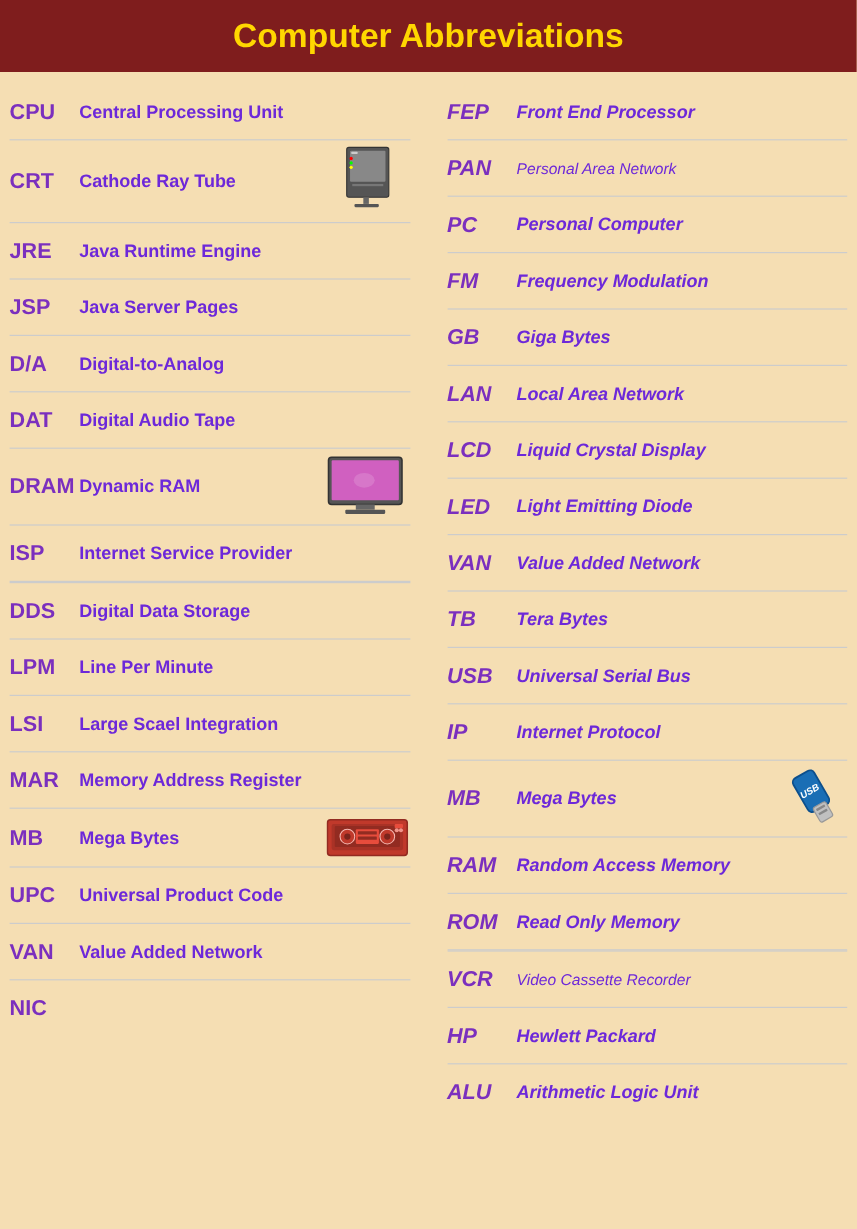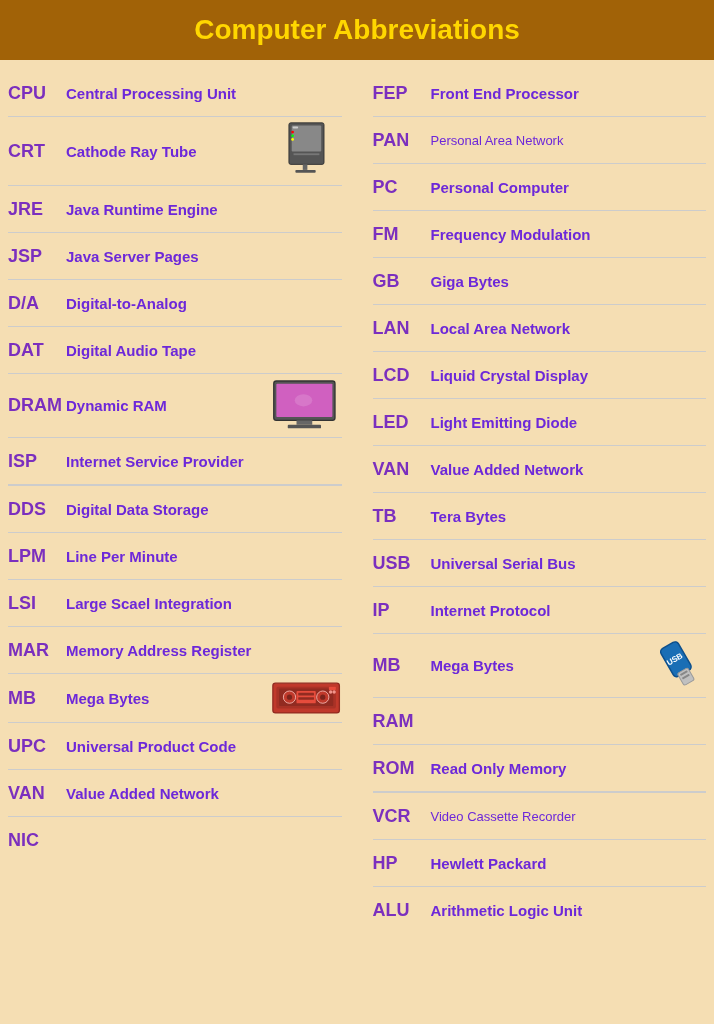--- a/index.html
+++ b/index.html
@@ -3,21 +3,21 @@
   <meta charset="utf-8">
   <style>
     * { margin: 0; padding: 0; box-sizing: border-box; }
     body {
       background: #f5deb3;
       font-family: Arial, sans-serif;
       width: 714px;
       min-height: 1024px;
     }
     .header {
-      background: #a16207;
+      background: #7f1d1d;
       color: #ffd700;
       text-align: center;
       font-size: 28px;
       font-weight: bold;
       padding: 14px 10px;
     }
     .content {
       display: flex;
       flex-direction: row;
       padding: 10px 8px;
@@ -27,20 +27,21 @@
       flex: 1;
       display: flex;
       flex-direction: column;
     }
     .left-column {
       padding-right: 6px;
       border-right: none;
     }
     .right-column {
       padding-left: 10px;
+      font-style: italic;
     }
     .abbr-row {
       display: flex;
       align-items: center;
       padding: 4px 0;
       min-height: 46px;
       position: relative;
     }
     .abbr-code {
       color: #7b2fbe;
@@ -316,20 +317,21 @@
           <text x="27" y="23" text-anchor="middle" font-size="8" fill="white" font-weight="bold">USB</text>
           <rect x="24" y="36" width="8" height="2" rx="0.5" fill="#888"></rect>
           <rect x="24" y="40" width="8" height="2" rx="0.5" fill="#888"></rect>
         </g>
       </svg>
     </div>
     <hr class="divider">
 
     <div class="abbr-row">
       <span class="abbr-code">RAM</span>
+      <span class="abbr-meaning">Random Access Memory</span>
     </div>
     <hr class="divider">
 
     <div class="abbr-row">
       <span class="abbr-code">ROM</span>
       <span class="abbr-meaning">Read Only Memory</span>
     </div>
     <hr class="divider">
 
     <hr class="divider">

